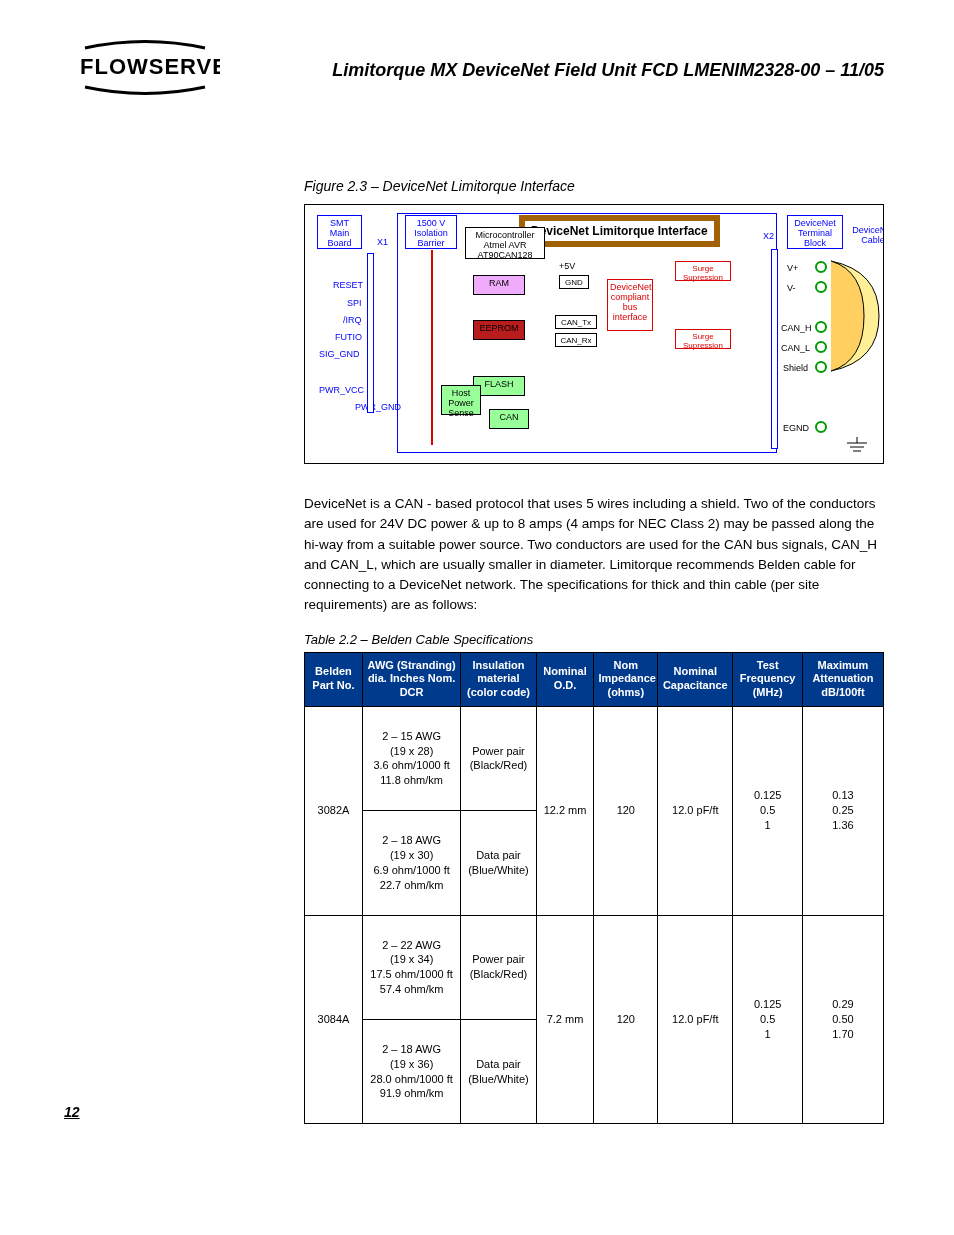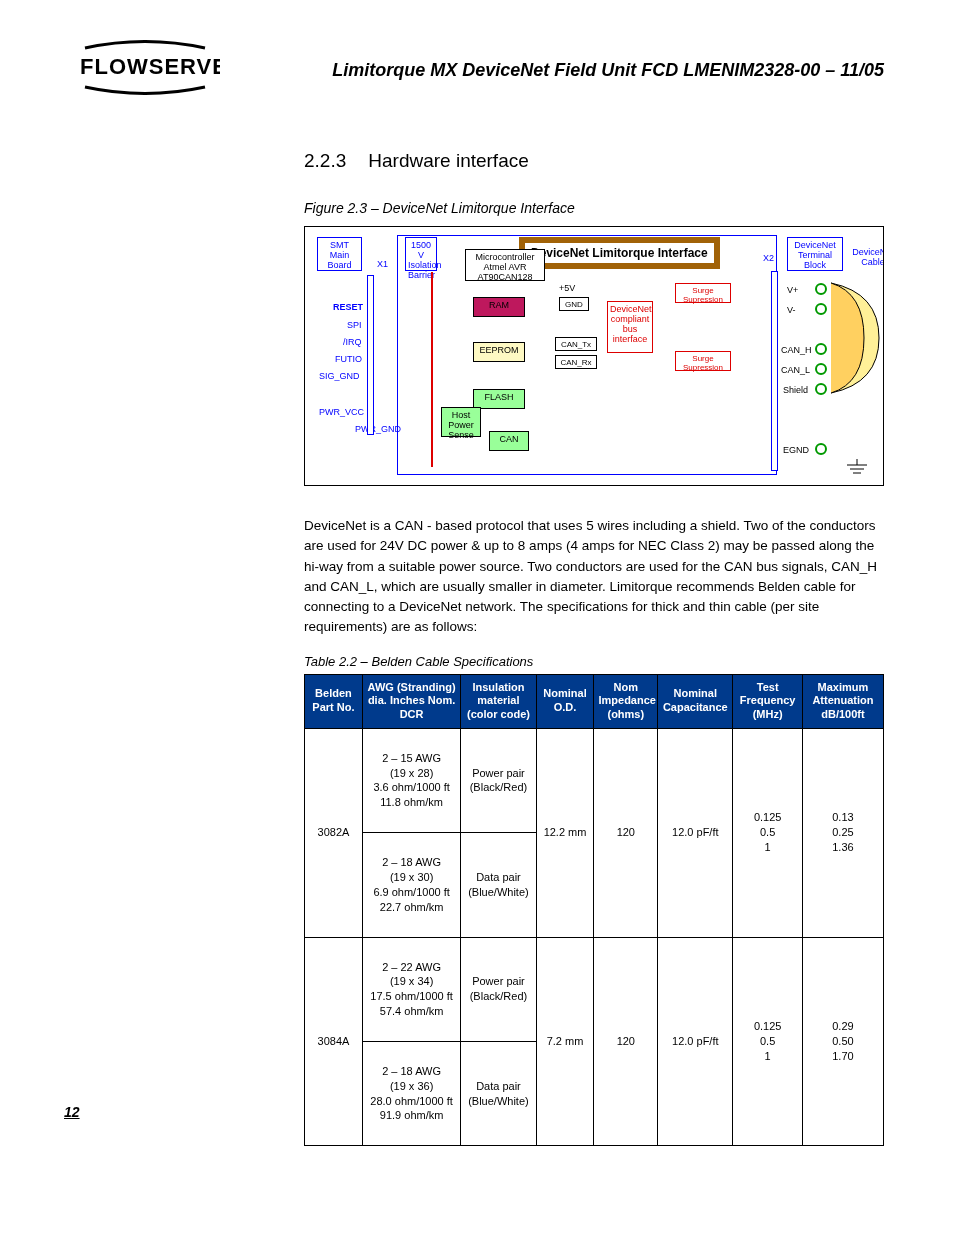--- a/index.html
+++ b/index.html
@@ -109,50 +109,47 @@
     <path d="M15 8 Q75 -5 135 8" stroke="#000" stroke-width="3" fill="none"></path>
     <path d="M15 47 Q75 60 135 47" stroke="#000" stroke-width="3" fill="none"></path>
     <text x="10" y="34" font-family="Arial" font-size="22" font-weight="900" letter-spacing="1">FLOWSERVE</text>
   </svg>
 </div>
 
 <div class="header-right">Limitorque MX DeviceNet Field Unit   FCD LMENIM2328-00 – 11/05</div>
 
 <div class="content">
 
-  <h3 class="section-heading">
-    <span class="num">2.2.3</span><span>Hardware interface</span>
-  </h3>
 
   <div class="fig-caption">Figure 2.3 – DeviceNet Limitorque Interface</div>
 
   <div class="figure-img">
 
     <div style="position:absolute;left:92px;top:8px;width:380px;height:240px;border:1px solid #00f;"></div>
     <div class="fig-title-box" style="left:214px;top:10px;">DeviceNet Limitorque Interface</div>
 
     <div class="fig-box" style="left:12px;top:10px;width:45px;height:34px;border-color:#00f;color:#00f;">SMT Main Board</div>
-    <div class="fig-lbl" style="left:28px;top:75px;font-weight:bold;">RESET</div>
+    <div class="fig-lbl" style="left:28px;top:75px;">RESET</div>
     <div class="fig-lbl" style="left:42px;top:93px;">SPI</div>
     <div class="fig-lbl" style="left:38px;top:110px;">/IRQ</div>
     <div class="fig-lbl" style="left:30px;top:127px;">FUTIO</div>
     <div class="fig-lbl" style="left:14px;top:144px;">SIG_GND</div>
     <div class="fig-lbl" style="left:14px;top:180px;">PWR_VCC</div>
     <div class="fig-lbl" style="left:14px;top:197px;padding-left:36px;">PWR_GND</div>
 
     <div style="position:absolute;left:62px;top:48px;width:7px;height:160px;background:#fff;border:1px solid #00f;"></div>
     <div class="fig-lbl" style="left:72px;top:32px;color:#00f">X1</div>
 
-    <div class="fig-box" style="left:100px;top:10px;width:32px;height:34px;color:#00f;border-color:#00f;">1500 V Isolation Barrier</div>
+    <div class="fig-box" style="left:100px;top:10px;width:52px;height:34px;color:#00f;border-color:#00f;">1500 V Isolation Barrier</div>
     <div class="fig-line-red" style="left:126px;top:45px;width:2px;height:195px;"></div>
 
     <div class="fig-box" style="left:160px;top:22px;width:80px;height:32px;">Microcontroller Atmel AVR AT90CAN128</div>
-    <div class="fig-box" style="left:168px;top:70px;width:52px;height:20px;background:#be185d;">RAM</div>
-    <div class="fig-box" style="left:168px;top:115px;width:52px;height:20px;background:#fef9c3;">EEPROM</div>
-    <div class="fig-box" style="left:168px;top:162px;width:52px;height:20px;background:#9f9;text-align:center;">FLASH</div>
+    <div class="fig-box" style="left:168px;top:70px;width:52px;height:20px;background:#f0abfc;">RAM</div>
+    <div class="fig-box" style="left:168px;top:115px;width:52px;height:20px;background:#b91c1c;">EEPROM</div>
+    <div class="fig-box" style="left:168px;top:171px;width:52px;height:20px;background:#9f9;text-align:center;">FLASH</div>
     <div class="fig-box" style="left:136px;top:180px;width:40px;height:30px;background:#9f9;">Host Power Sense</div>
     <div class="fig-box" style="left:184px;top:204px;width:40px;height:20px;background:#9f9;">CAN</div>
 
     <div class="fig-lbl" style="left:254px;top:56px;color:#000">+5V</div>
     <div class="fig-box" style="left:254px;top:70px;width:30px;height:14px;font-size:8px;">GND</div>
     <div class="fig-box" style="left:250px;top:110px;width:42px;height:14px;font-size:8px;">CAN_Tx</div>
     <div class="fig-box" style="left:250px;top:128px;width:42px;height:14px;font-size:8px;">CAN_Rx</div>
 
     <div class="fig-box" style="left:302px;top:74px;width:46px;height:52px;border-color:#d00;color:#d00;">DeviceNet compliant bus interface</div>
     <div class="fig-box" style="left:370px;top:56px;width:56px;height:20px;border-color:#d00;color:#d00;font-size:8px;">Surge Supression</div>

